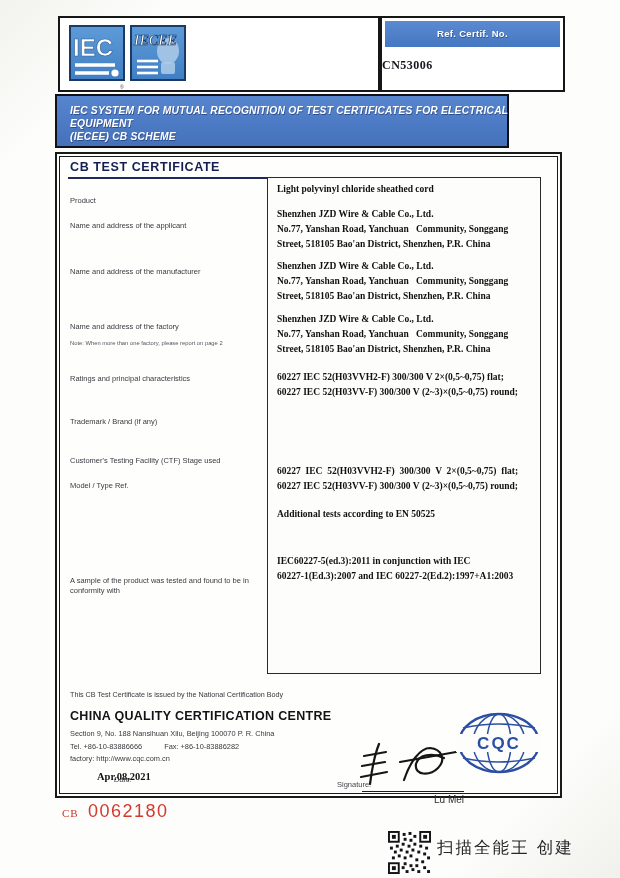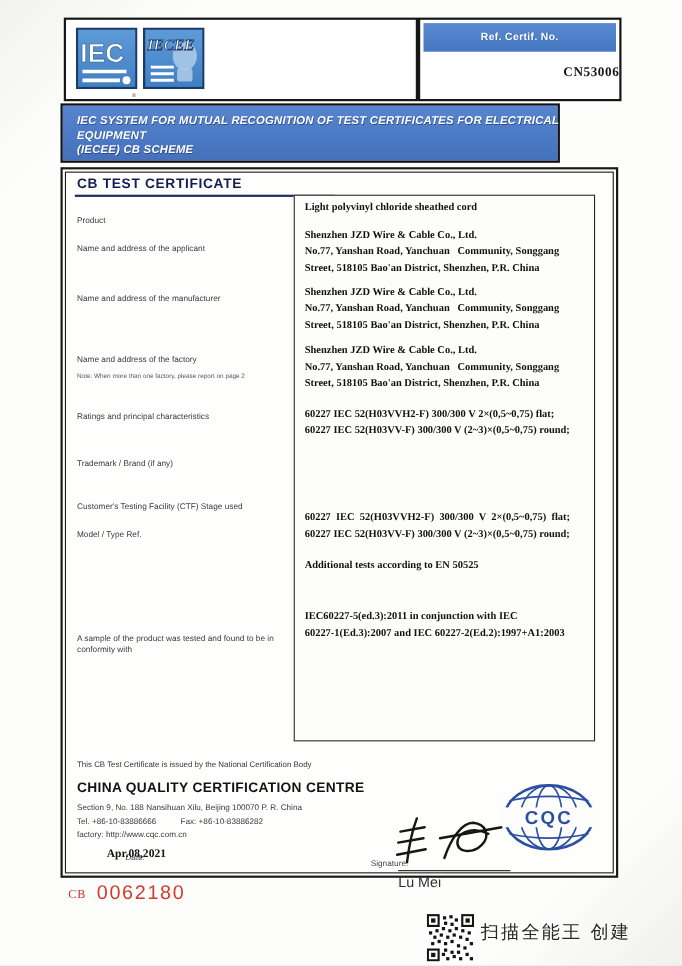--- a/index.html
+++ b/index.html
@@ -21,21 +21,21 @@
     position:absolute; left:380px; top:16px; width:181px; height:72px;
     background:#fff; border:2px solid #161616;
   }
   .ref-bar {
     position:absolute; left:3px; top:3px; right:3px; height:26px;
     background:linear-gradient(180deg,#5a8ad0,#4577c2);
     color:#fff; font-weight:bold; font-size:9.5px; line-height:26px; text-align:center;
     text-shadow:0.5px 0.5px 0 rgba(25,45,90,.55); letter-spacing:.3px;
   }
   .ref-val {
-    position:absolute; left:0; right:0; top:40px; text-align:right;
+    position:absolute; left:0; right:0; top:40px; text-align:left;
     font-family:"Liberation Serif",serif; font-weight:bold; font-size:12px; color:#16161c;
     letter-spacing:.5px;
   }
   
   .banner {
     position:absolute; left:55px; top:94px; width:454px; height:54px;
     background:linear-gradient(180deg,#5685ce 0%,#4c7ac4 55%,#4571ba 100%);
     border:2px solid #101018; box-sizing:border-box;font-style:italic;
   }
   .banner-text {
@@ -69,21 +69,21 @@
     line-height:14.8px; color:#101010; white-space:pre;
   }
   
   .issued { position:absolute; left:70px; top:690px; font-size:7.2px; color:#36373d; }
   .ncb-name { position:absolute; left:70px; top:709px; font-size:12.5px; font-weight:bold; color:#131316; letter-spacing:.3px; }
   .ncb-line { position:absolute; left:70px; font-size:7.4px; color:#38393f; }
   .date-lbl { position:absolute; left:70px; top:775px; font-size:7.5px; color:#45464c; font-style:italic;margin-left:44px; }
   .date-val { position:absolute; left:97px; top:771px; font-family:"Liberation Serif",serif; font-weight:bold; font-size:10.5px; color:#111; }
   .sig-lbl { position:absolute; left:337px; top:780px; font-size:7.5px; color:#45464c; }
   .sig-line { position:absolute; left:362px; top:791px; width:102px; border-bottom:1.6px solid #1c1c1c; }
-  .sig-name { position:absolute; left:362px; top:794px; width:102px; text-align:left; font-size:13px; color:#2e2e33; }
+  .sig-name { position:absolute; left:362px; top:794px; width:102px; text-align:right; font-size:10px; color:#2e2e33; }
   .sig-hand { position:absolute; left:352px; top:738px; }
   .cqc-logo { position:absolute; left:456px; top:710px; }
   
   .stamp-prefix {
     position:absolute; left:62px; top:807px; font-family:"Liberation Serif",serif;
     font-size:11px; color:#c4372c; letter-spacing:1px;
   }
   .stamp-number {
     position:absolute; left:88px; top:801px; font-family:Liberation Sans, sans-serif;
     font-size:18px; color:#d23a2e; letter-spacing:1.5px;

